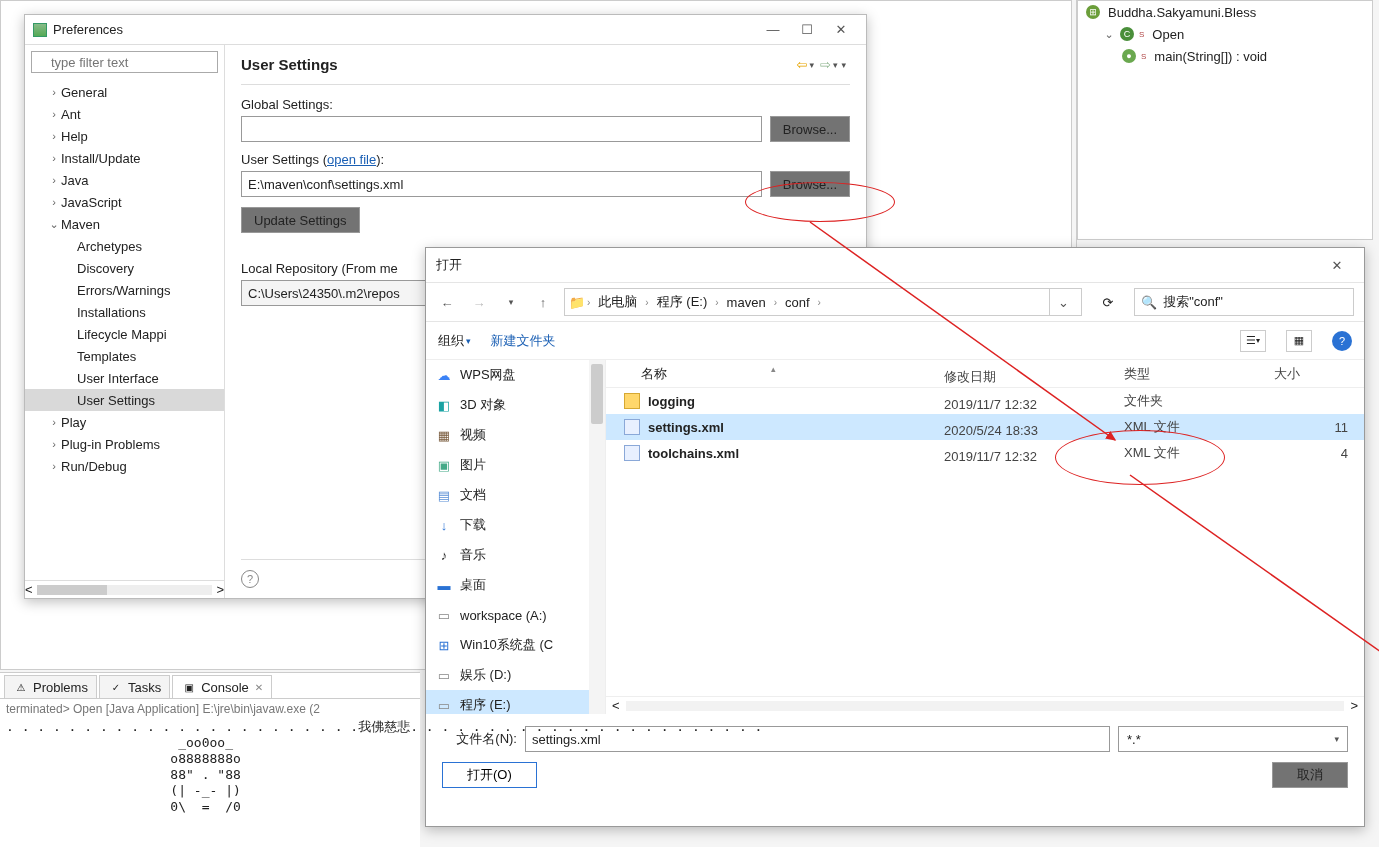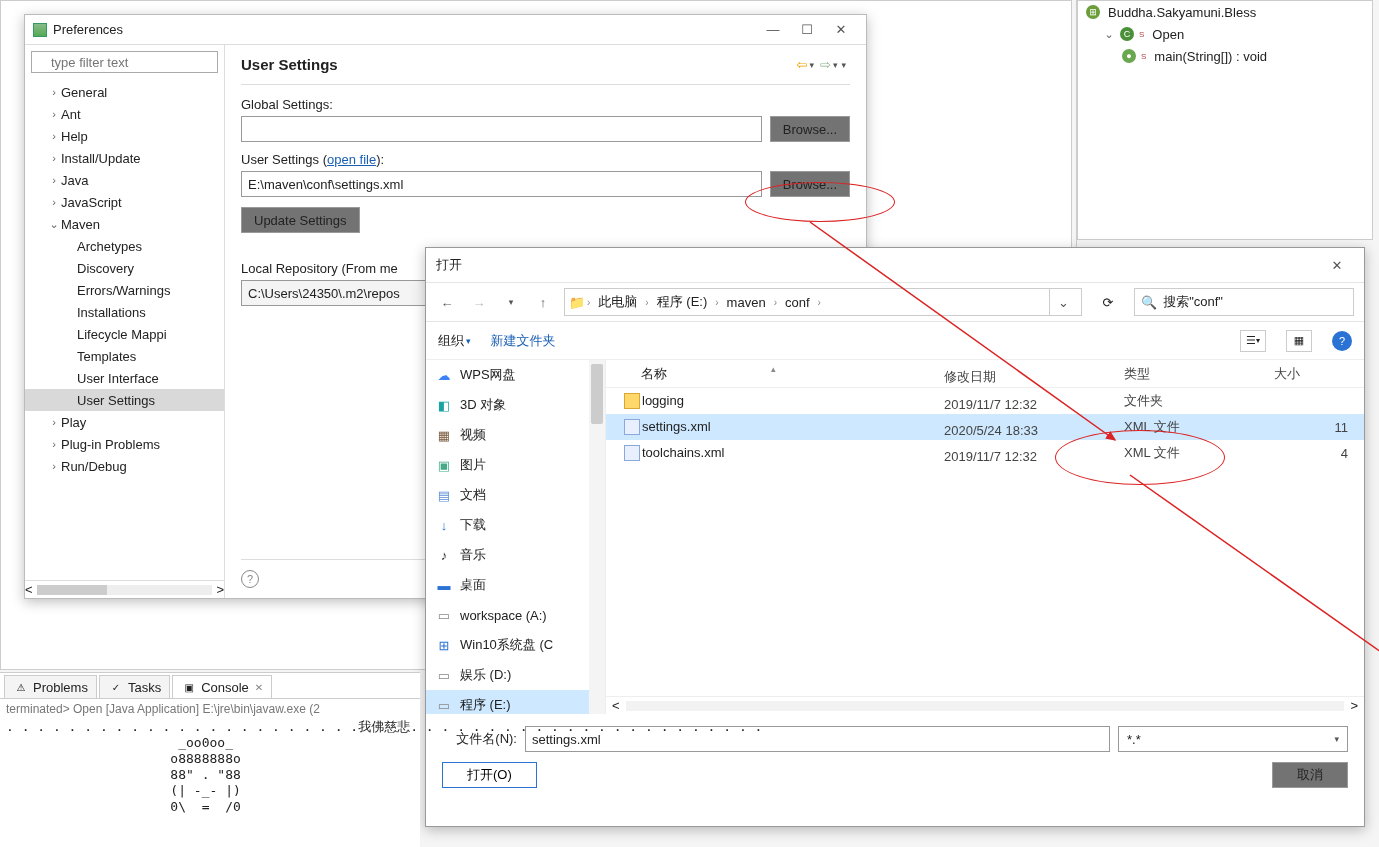--- a/index.html
+++ b/index.html
@@ -68,21 +68,21 @@
 .list-head{display:flex;height:28px;align-items:center;border-bottom:1px solid #eee;}
 .col{padding:0 8px;color:#444;}
 .col.name{width:330px;position:relative;}
 .col.date{width:180px;margin-top:6px;}
 .col.type{width:150px;}
 .col.size{flex:1;text-align:left;}
 .sort-ind{position:absolute;left:50%;top:-1px;font-size:9px;color:#888;}
 .list-rows{flex:1;}
 .row{display:flex;height:26px;align-items:center;}
 .row.selected{background:#cde8ff;}
-.row .name{display:flex;gap:2px;padding-left:18px;}
+.row .name{display:flex;align-items:center;gap:8px;padding-left:18px;font-weight:bold;}
 .fico{width:16px;height:16px;display:inline-block;}
 .fico.folder{background:#ffd76b;border:1px solid #d6a832;}
 .fico.xml{background:#e8f0ff;border:1px solid #8aa8d8;}
 .hscroll{height:18px;border-top:1px solid #eee;display:flex;align-items:center;padding:0 6px;color:#888;font-size:10px;}
 .hscroll .track{flex:1;height:10px;background:#f2f2f2;margin:0 6px;}
 .fd-bottom{padding:12px 16px;}
 .fn-row{display:flex;align-items:center;gap:8px;margin-bottom:10px;}
 .fn-row label{width:75px;text-align:right;}
 .fn-row .text-input{flex:1;}
 .filter-sel{width:230px;height:26px;border:1px solid #999;display:flex;align-items:center;padding:0 8px;justify-content:space-between;}

